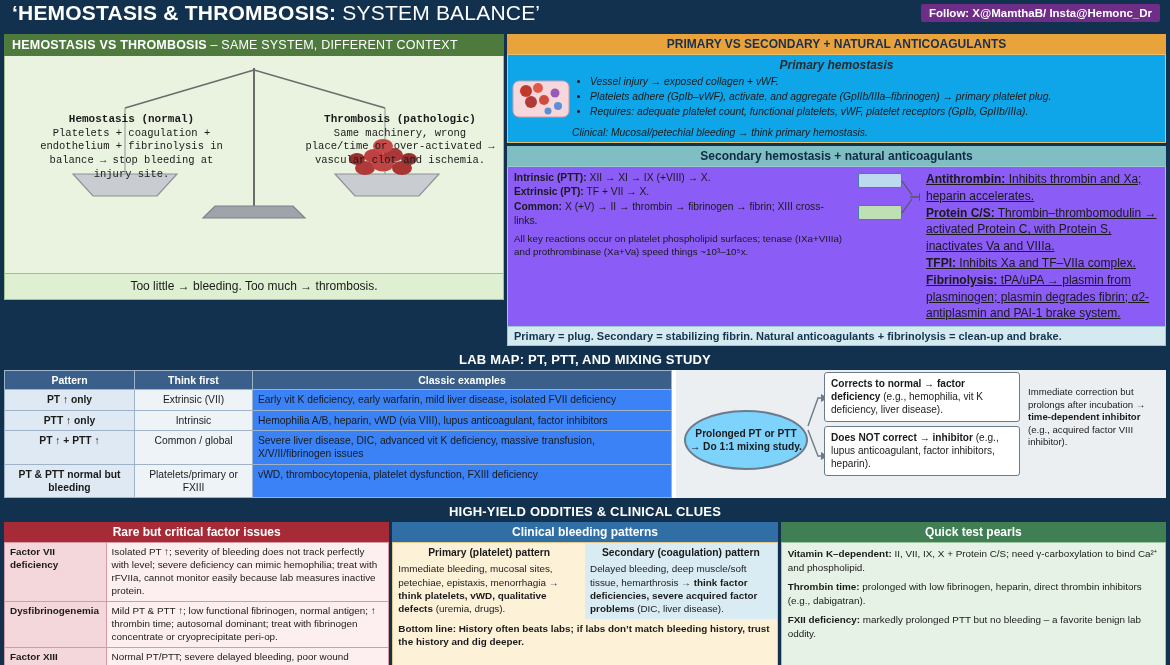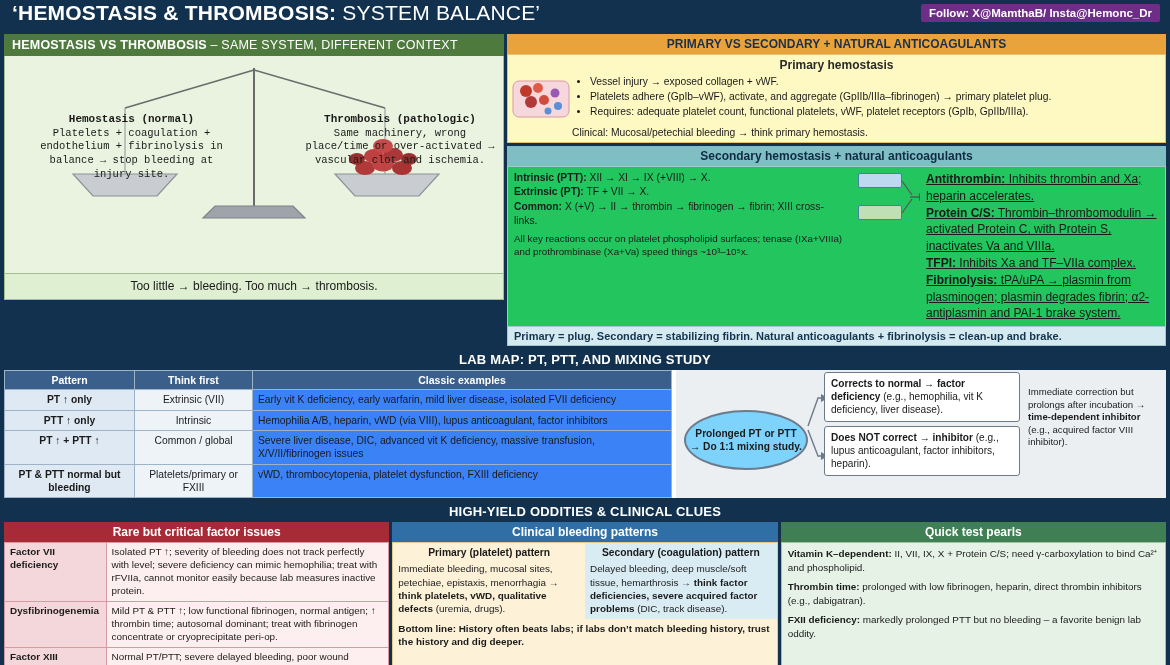--- a/index.html
+++ b/index.html
@@ -59,32 +59,32 @@
     position:absolute; left:300px; top:56px; width:190px; text-align:center;
     font-size:10.5px; line-height:1.3;
   }
   .lbl-hem b, .lbl-thr b { font-size:11px; }
 
   
   .head-orange {
     background:#e8a33d; color:#1b2f4a; font-weight:bold; font-size:12px;
     text-align:center; padding:3px 0;
   }
-  .primary-box { background:#fef9c3; border:1px solid #e0c271; }
+  .primary-box { background:#0ea5e9; border:1px solid #e0c271;font-style:italic; }
   .primary-title { text-align:center; font-weight:bold; font-size:12px; color:#2a2a2a; padding:3px 0 1px; }
   .primary-flex { display:flex; padding:2px 6px 4px 4px; gap:6px; }
   .primary-list { font-size:10.3px; line-height:1.45; flex:1; }
   .primary-list ul { margin:0; padding-left:14px; }
   .primary-clinical { font-size:10.3px; padding:0 6px 4px 64px; }
 
   .head-teal {
     background:#7fbfc4; color:#102a43; font-weight:bold; font-size:12px;
     text-align:center; padding:3px 0; margin-top:3px;
   }
-  .sec-box { background:#22c55e; border:1px solid #9ec9ce; padding:4px 6px; }
+  .sec-box { background:#8b5cf6; border:1px solid #9ec9ce; padding:4px 6px; }
   .sec-cols { display:flex; gap:6px; }
   .sec-left { width:330px; font-size:10.3px; line-height:1.4; }
   .sec-right { flex:1; font-size:12px; line-height:1.4;text-decoration:underline; }
   .sec-note { font-size:9.8px; line-height:1.35; margin-top:3px; }
   .sec-bottom {
     background:#d4eaf0; border:1px solid #9ec9ce; border-top:none;
     font-size:11px; font-weight:bold; color:#14344f; padding:3px 6px;
   }
   .mini-diagram { position:relative; width:70px; }
   .mini-box { position:absolute; width:44px; height:15px; border:1px solid #4a7fa5; border-radius:2px; }
@@ -353,21 +353,21 @@
           <div class="bleed-grid">
             <div class="bleed-col p">
               <div class="bleed-hd">Primary (platelet) pattern</div>
               <div>
                 <span>Immediate bleeding, mucosal sites, petechiae, epistaxis, menorrhagia → </span><b>think platelets, vWD, qualitative defects</b><span> (uremia, drugs).</span>
               </div>
             </div>
             <div class="bleed-col s">
               <div class="bleed-hd">Secondary (coagulation) pattern</div>
               <div>
-                <span>Delayed bleeding, deep muscle/soft tissue, hemarthrosis → </span><b>think factor deficiencies, severe acquired factor problems</b><span> (DIC, track disease).</span>
+                <span>Delayed bleeding, deep muscle/soft tissue, hemarthrosis → </span><b>think factor deficiencies, severe acquired factor problems</b><span> (DIC, liver disease).</span>
               </div>
             </div>
           </div>
           <div class="bleed-bottom">
             <b>Bottom line: </b><b>History often beats labs; if labs don’t match bleeding history, trust the history and dig deeper.</b>
           </div>
         </div>
       </div>
 
       <div class="hy-col c3">

